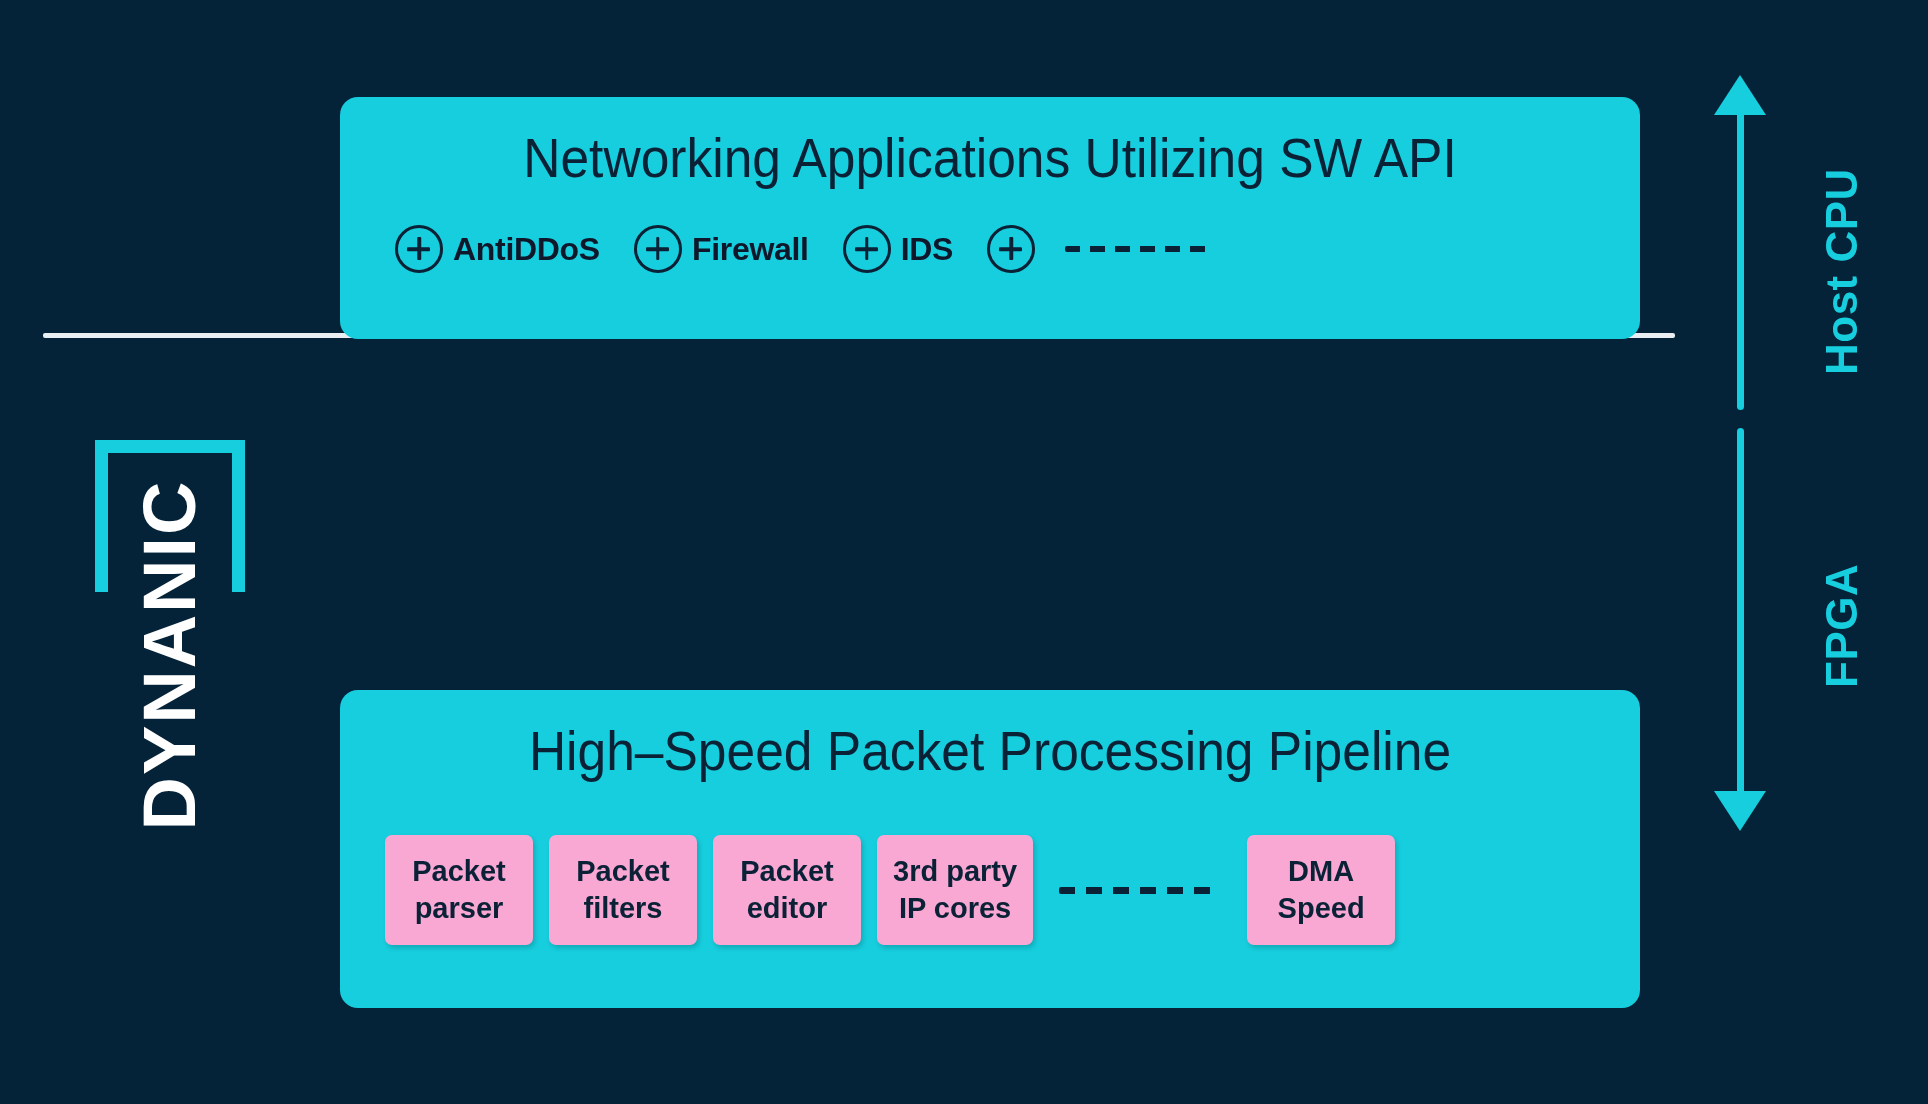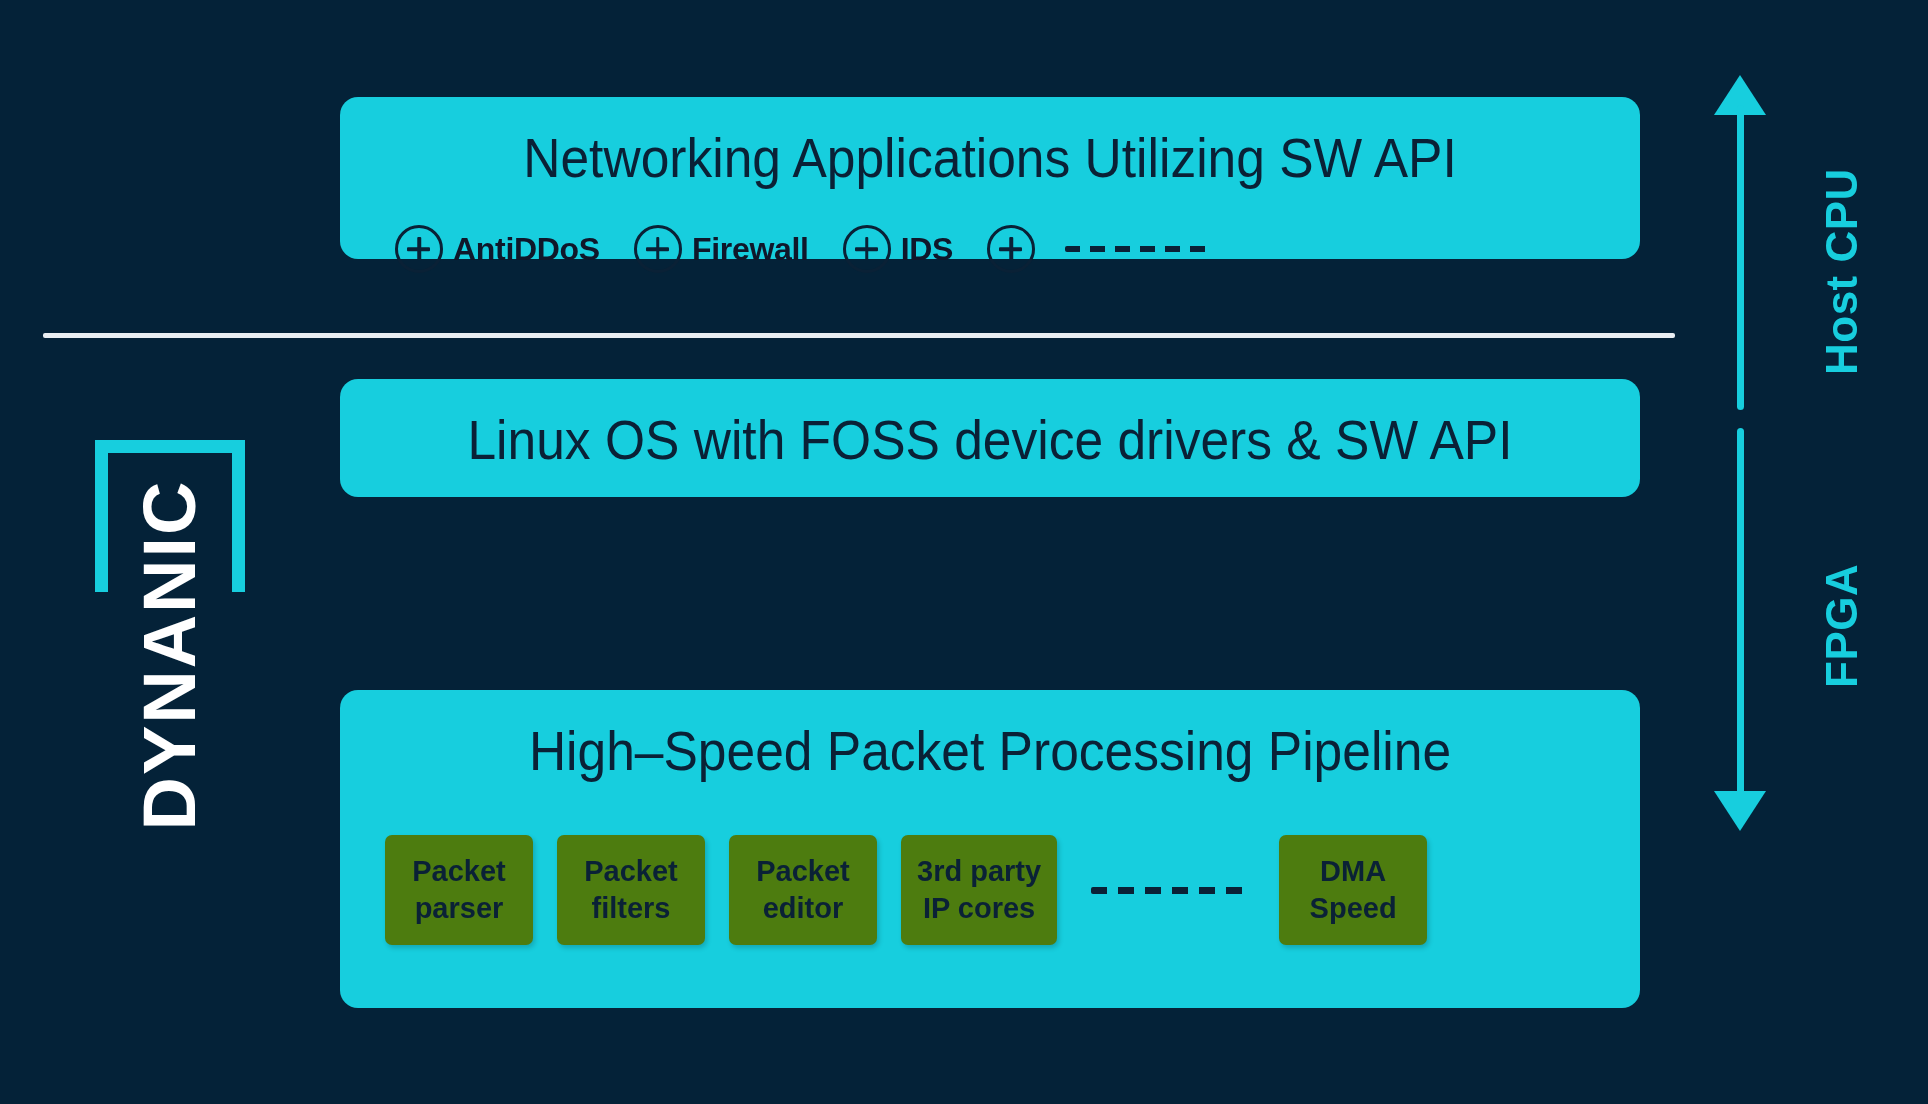--- a/index.html
+++ b/index.html
@@ -75,21 +75,21 @@
     text-align:center;
     font-size:56px;
     font-weight:400;
     color:#0A2136;
     font-family:"Liberation Sans Narrow","Liberation Sans", sans-serif;
     letter-spacing:0px;
     white-space:nowrap;
     transform:scaleX(0.92);
   }
 
-  #bar-apps   { left:340px; top:97px;  width:1300px; height:162px;text-decoration:underline; }
+  #bar-apps   { left:340px; top:97px;  width:1300px; height:242px;text-decoration:underline; }
   #bar-linux  { left:340px; top:379px; width:1300px; height:118px; }
   #bar-hal    { left:340px; top:535px; width:1300px; height:122px; }
   #bar-pipe   { left:340px; top:690px; width:1300px; height:318px; }
 
   
   #plugin-row {
     position:absolute;
     left:55px; top:128px;
     display:flex; align-items:center;
     gap:0;
@@ -133,31 +133,31 @@
     border-radius:2px;
   }
 
   
   #block-row {
     position:absolute;
     left:45px; top:145px;
     display:flex; align-items:center;
   }
   .hw-block {
-    background:#4d7c0f;
+    background:#f9a8d4;
     border-radius:7px;
     box-shadow:2px 3px 5px rgba(0,0,0,0.18);
     color:#0A2136;
     font-weight:bold;
     font-size:29px;
     line-height:1.28;
     text-align:center;
     padding:18px 16px;
     min-width:148px;
-    margin-right:24px;
+    margin-right:16px;
     white-space:nowrap;
   }
   .hw-block .l2 { display:block; }
   .dash-line-hw {
     display:inline-block;
     width:158px; height:7px;
     margin:0 30px 0 10px;
     background:repeating-linear-gradient(
       to right,
       #0A2136 0px, #0A2136 16px,
@@ -233,23 +233,20 @@
         <span class="plus-icon"></span>
         <span class="plugin-label">IDS</span>
       </div>
       <div class="plugin-item">
         <span class="plus-icon"></span>
         <span class="dash-line"></span>
       </div>
     </div>
   </div>
 
-  <div id="bar-linux" class="bar">
-    <div class="bar-title" style="top:28px;">Linux OS with FOSS device drivers &amp; SW API</div>
-  </div>
 
 
   <div id="bar-pipe" class="bar">
     <div class="bar-title" style="top:28px;">High–Speed Packet Processing Pipeline</div>
 
     <div id="block-row">
       <div class="hw-block">
         <span>Packet</span>
         <span class="l2">parser</span>
       </div>

